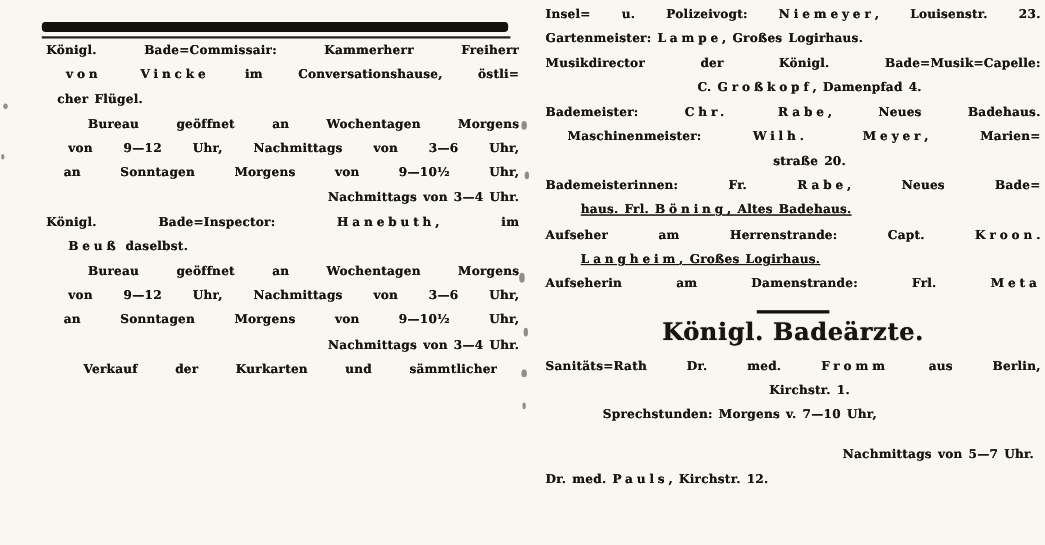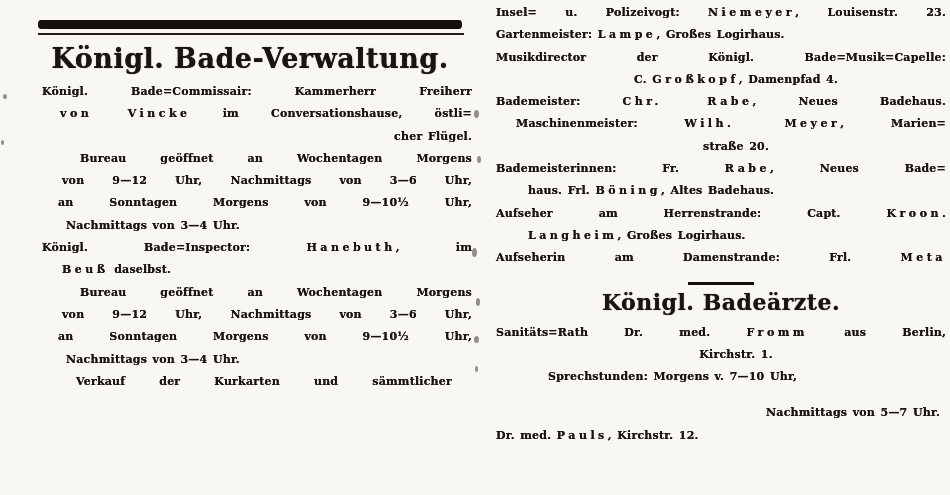--- a/index.html
+++ b/index.html
@@ -18,31 +18,31 @@
     word-spacing:1.5px;letter-spacing:.2px;
     text-shadow:0 0 .5px rgba(24,18,10,.85);
   }
   .j{text-align:justify;text-align-last:justify;}
   .aR{text-align:right;margin-top:14px;}
   .sperr{letter-spacing:3.5px;}
 
   
   .iA{padding-left:14px;}
   .iB{padding-left:32px;}
-  .iC{padding-left:24px;text-align:right;}
+  .iC{padding-left:24px;}
   .iD{padding-left:52px;}
   .iE{padding-left:34px;}
   .iF{padding-left:30px;}
-  .iG{padding-left:38px;}
+  .iG{padding-left:38px;text-align:right;}
   .iH{padding-left:48px;padding-right:20px;}
   
   .rA{padding-left:30px;text-align:center;}
   .rB{padding-left:20px;}
   .rC{padding-left:52px;}
-  .rD{padding-left:32px;}
+  .rD{padding-left:32px;text-decoration:underline;}
   .pr6{padding-right:6px;}
 
   .section-title{
     font-size:27px;line-height:30px;margin:9px 0 7px;
     text-align:center;font-weight:bold;letter-spacing:.5px;
     text-shadow:0 0 .8px rgba(24,18,10,.9);
   }
   .col-right .section-title{font-size:22px;margin:2px 0 5px;}
 
   .rule-thick{height:9px;background:#14100c;margin-left:10px;width:424px;border-radius:3px/4px;}
@@ -53,21 +53,20 @@
 </style>
 </head>
 <body>
 
 <div class="page">
 
   <div class="col col-left">
     <div class="rule-thick"></div>
     <div class="rule-thin"></div>
 
-    <div class="section-title">Königl. Bade-Verwaltung.</div>
 
     <div class="entry">
       <div class="line iA j">Königl. Bade=Commissair: Kammerherr Freiherr</div>
       <div class="line iB j"><span class="sperr">von Vincke</span><span> im Conversationshause, östli=</span></div>
       <div class="line iC">cher Flügel.</div>
     </div>
 
     <div class="entry">
       <div class="line iD j">Bureau geöffnet an Wochentagen Morgens</div>
       <div class="line iE j">von 9—12 Uhr, Nachmittags von 3—6 Uhr,</div>

